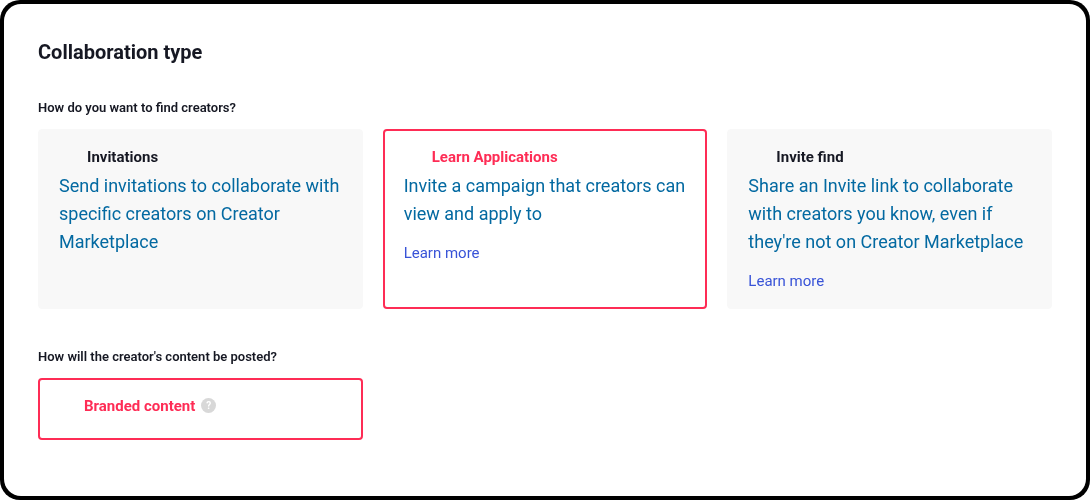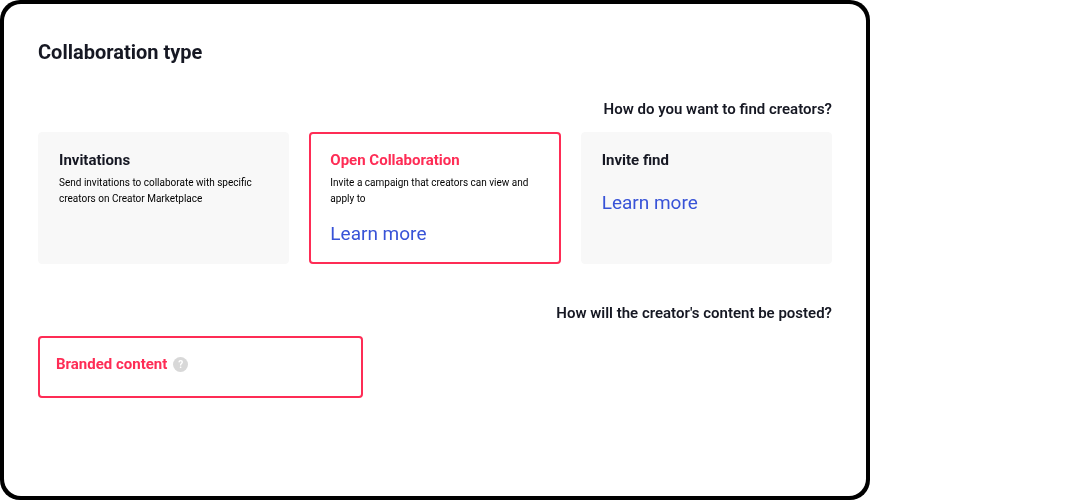--- a/index.html
+++ b/index.html
@@ -8,45 +8,44 @@
       padding: 0;
     }
     body {
       font-family: -apple-system, BlinkMacSystemFont, "Segoe UI", Roboto, Helvetica, Arial, sans-serif;
       background: #fff;
       width: 1090px;
       height: 500px;
       overflow: hidden;
     }
     .frame {
-      width: 870px;
+      width: 1090px;
       height: 500px;
       background: #000;
       border-radius: 20px;
       padding: 4px;
     }
     .inner {
       width: 100%;
       height: 100%;
       background: #fff;
       border-radius: 17px;
       padding: 36px 34px;
     }
     .page-title {
       font-size: 20px;
       font-weight: 700;
       color: #161823;
       margin-bottom: 36px;
     }
     .section-title {
-      font-size: 15px;
+      font-size: 13px;
       font-weight: 600;
       color: #161823;
       margin-bottom: 14px;
-      text-align: right;
     }
     .card-row {
       display: flex;
       gap: 20px;
       margin-bottom: 40px;
     }
     .card {
       flex: 1;
       background: #f8f8f8;
       border-radius: 4px;
@@ -60,32 +59,33 @@
       padding: 17px 19px;
     }
     .card-title {
       font-size: 15px;
       font-weight: 700;
       color: #161823;
       margin-bottom: 6px;
       display: flex;
       align-items: center;
       gap: 6px;
+      margin-left: 28px;
     }
     .card.selected .card-title {
       color: #fe2c55;
     }
     .card-desc {
-      font-size: 10px;
-      color: #000000;
+      font-size: 18px;
+      color: #0369a1;
       line-height: 1.55;
     }
     .learn-more {
       display: inline-block;
-      font-size: 19px;
+      font-size: 15px;
       color: #3853d7;
       margin-top: 16px;
       text-decoration: none;
       cursor: pointer;
     }
     .second-row .card {
       max-width: 325px;
       flex: 0 0 325px;
       padding-left: 16px;
     }
@@ -114,26 +114,27 @@
     <h1 class="page-title">Collaboration type</h1>
 
     <div class="section-block">
       <div class="section-title">How do you want to find creators?</div>
       <div class="card-row">
         <div class="card">
           <div class="card-title">Invitations</div>
           <div class="card-desc">Send invitations to collaborate with specific creators on Creator Marketplace</div>
         </div>
         <div class="card selected">
-          <div class="card-title">Open Collaboration</div>
+          <div class="card-title">Learn Applications</div>
           <div class="card-desc">Invite a campaign that creators can view and apply to</div>
           <a class="learn-more">Learn more</a>
         </div>
         <div class="card">
           <div class="card-title">Invite find</div>
+          <div class="card-desc">Share an Invite link to collaborate with creators you know, even if they're not on Creator Marketplace</div>
           <a class="learn-more">Learn more</a>
         </div>
       </div>
     </div>
 
     <div class="section-block">
       <div class="section-title">How will the creator's content be posted?</div>
       <div class="card-row second-row">
         <div class="card selected">
           <div class="card-title">

